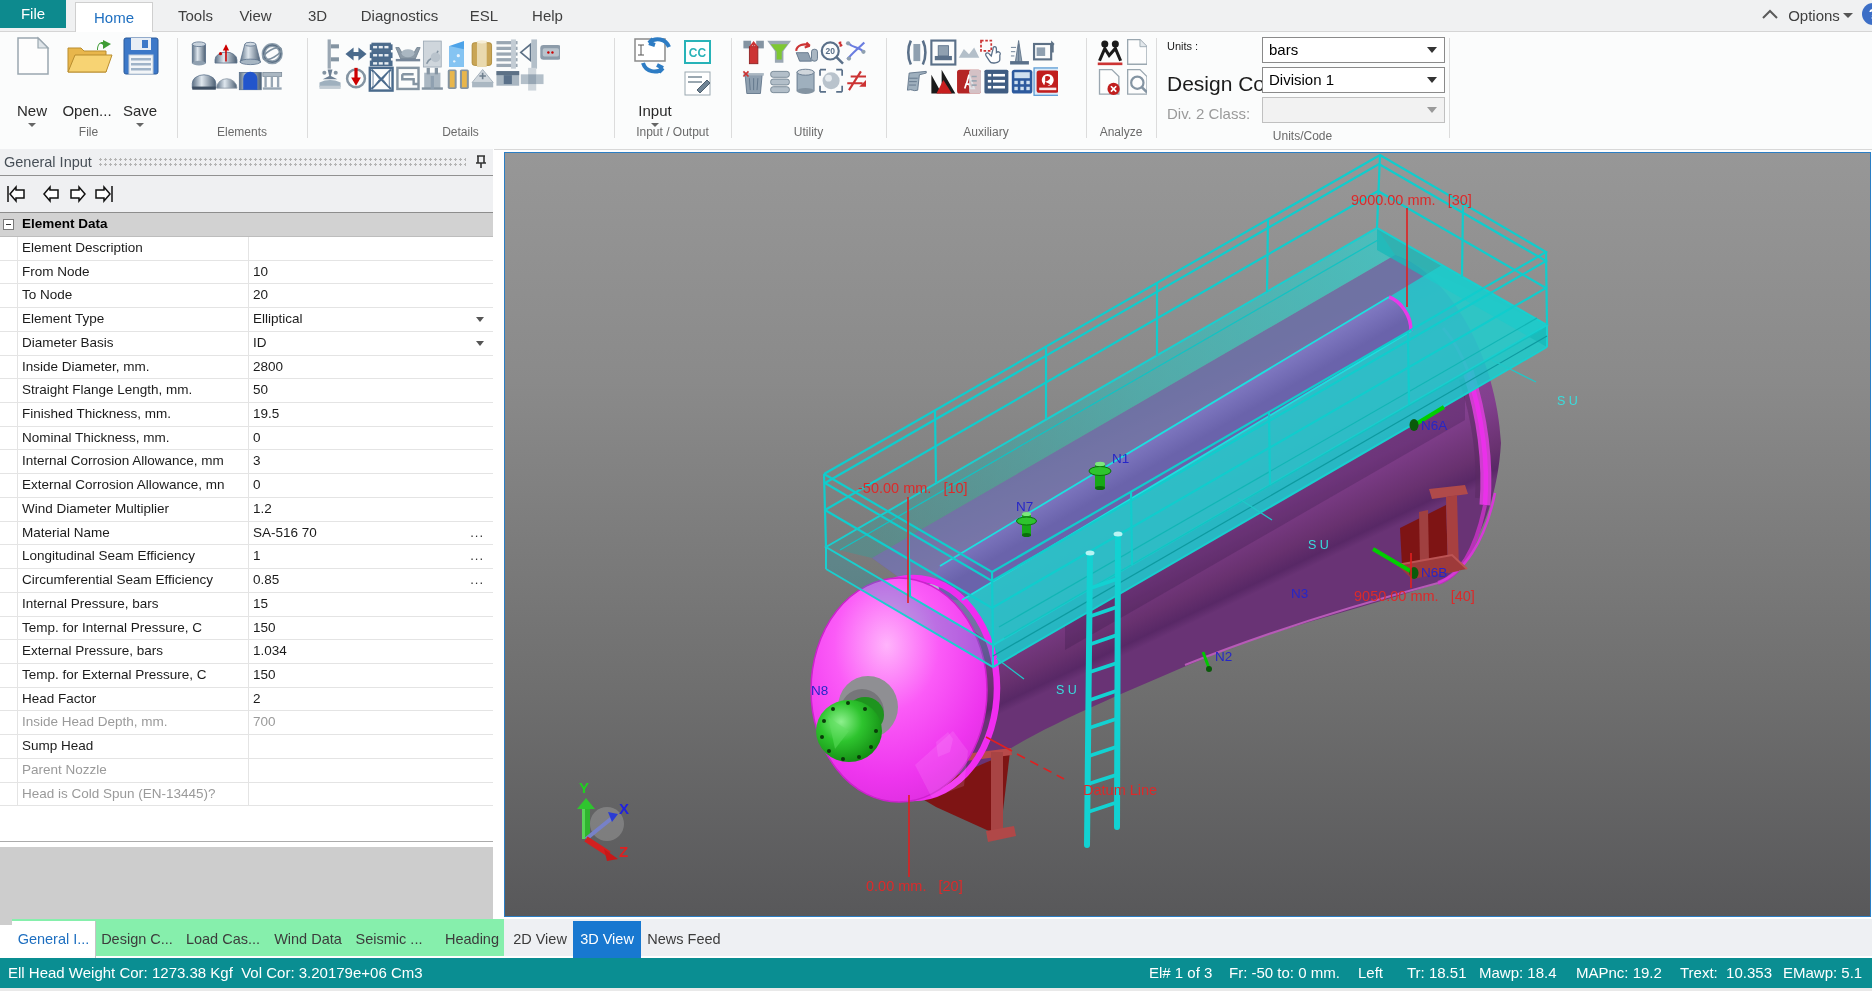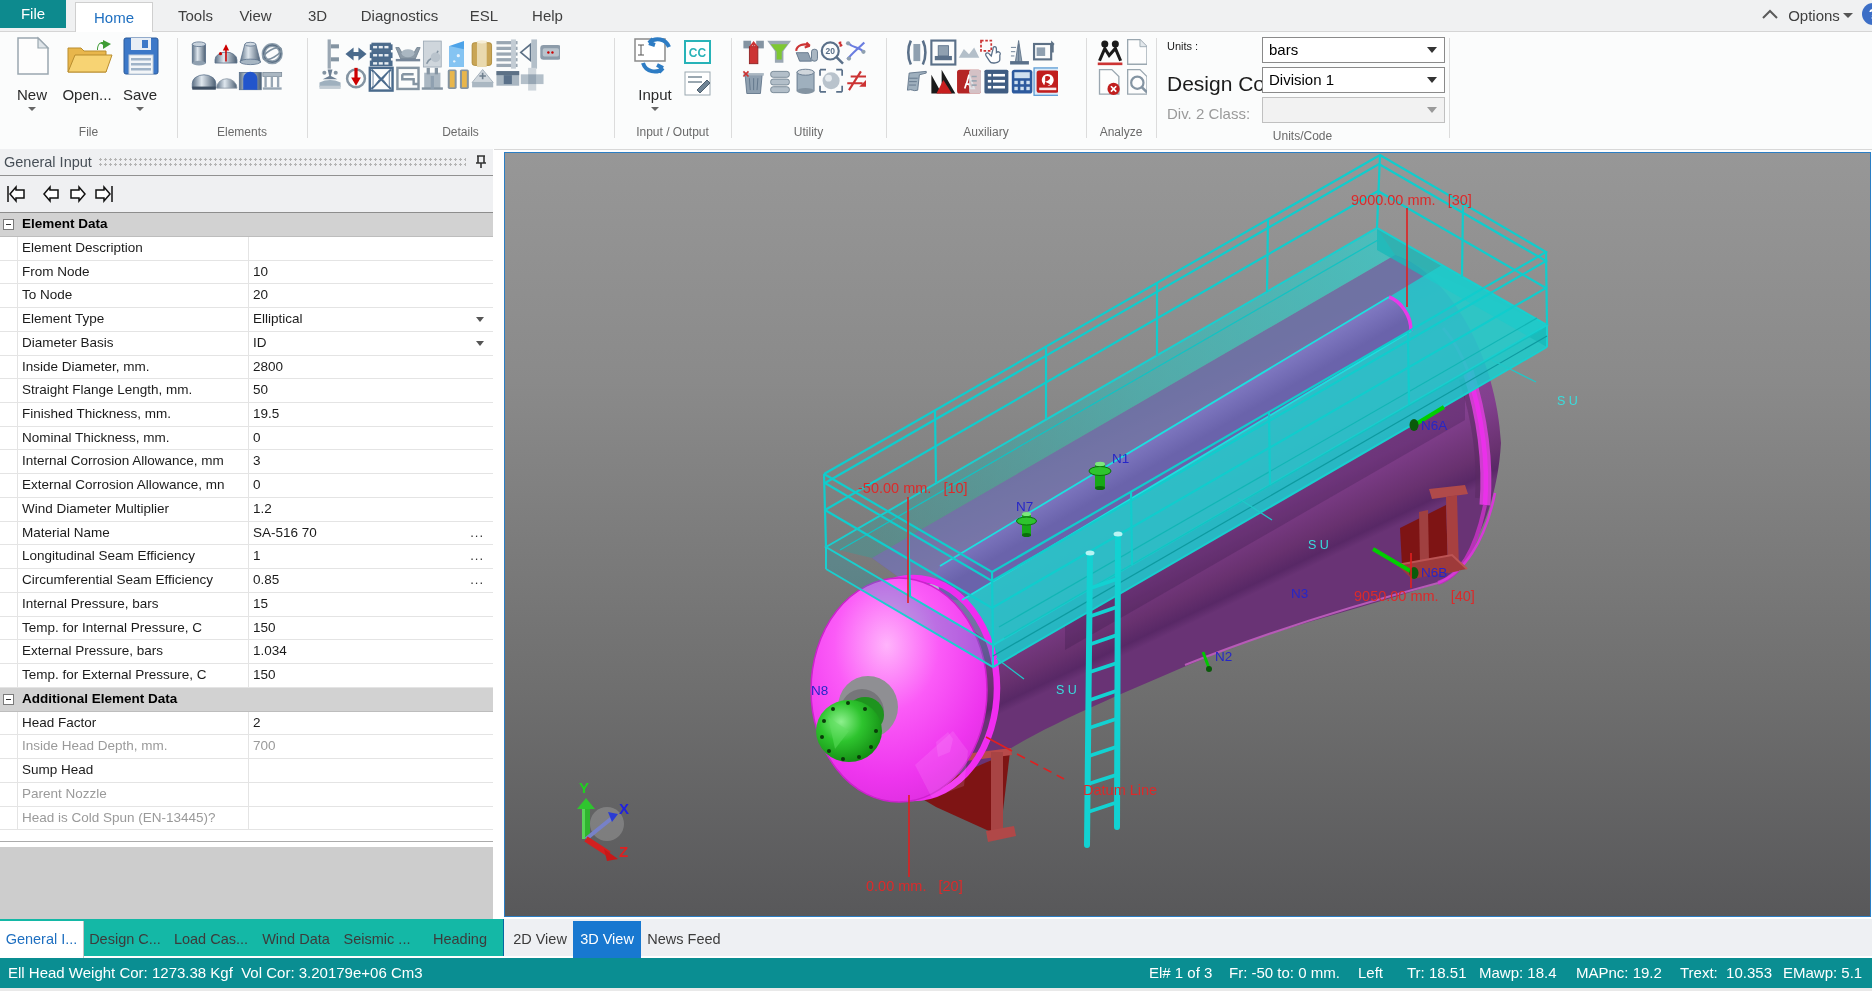--- a/index.html
+++ b/index.html
@@ -3,39 +3,39 @@
 html,body{margin:0;padding:0;width:1872px;height:991px;overflow:hidden;font-family:"Liberation Sans",sans-serif;background:#fff}
 .a{position:absolute}
 #tabrow{left:0;top:0;width:1872px;height:31px;background:#f0f1f2;border-bottom:1px solid #d5d5d5}
 .rtab{position:absolute;top:0;height:31px;line-height:31px;font-size:15px;color:#3f3f3f;text-align:center}
 #filetab{left:0;top:0;width:66px;height:28px;background:#0d8a8e;color:#fff;line-height:28px}
 #hometab{left:75px;top:2px;width:76px;height:30px;background:#fff;border:1px solid #cfcfcf;border-bottom:none;color:#1e6fc0;line-height:29px}
 #ribbon{left:0;top:32px;width:1872px;height:117px;background:#fbfcfc;border-bottom:1px solid #d8d8d8}
 .gsep{position:absolute;top:6px;width:1px;height:100px;background:#dcdcdc}
 .glab{position:absolute;top:93px;height:16px;font-size:12px;color:#6a6a6a;text-align:center;width:100%}
 .bigbtn{position:absolute;top:4px;width:54px;text-align:center;font-size:15px;color:#2a2a2a}
-.bigbtn .lb{margin-top:7px}
+.bigbtn .lb{margin-top:23px}
 .dd{width:0;height:0;border-left:4px solid transparent;border-right:4px solid transparent;border-top:4px solid #666;margin:4px auto 0}
 #panel{left:0;top:149px;width:494px;height:807px;background:#fff}
 #ptitle{left:0;top:0;width:493px;height:26px;background:#eff0f2;border-bottom:1px solid #919191}
 #pnav{left:0;top:27px;width:493px;height:36px;background:#eff0f2;border-bottom:1px solid #8d8d8d}
 #pgrid{left:0;top:64px;width:493px}
 .grow{position:relative;height:22.72px;border-bottom:1px solid #e4e4e4;font-size:13.5px;color:#1b1b1b}
 .grow .l{position:absolute;left:22px;top:3px;white-space:nowrap;overflow:hidden;max-width:224px}
 .grow .v{position:absolute;left:253px;top:3px;white-space:nowrap}
 .grow .gut{position:absolute;left:0;top:0;width:17px;height:100%;border-right:1px solid #e4e4e4}
 .grow .mid{position:absolute;left:248px;top:0;width:1px;height:100%;background:#e4e4e4}
 .ghdr{position:relative;height:23px;border-bottom:1px solid #bdbdbd;background:#d2d2d2;font-size:13.5px;font-weight:bold;color:#000}
 .ghdr .l{position:absolute;left:22px;top:3px}
 .gray .l,.gray .v{color:#9a9a9a}
 .dots{position:absolute;right:9px;top:3px;font-size:13px;color:#333;letter-spacing:1px}
 .cmb{position:absolute;right:9px;top:9px;width:0;height:0;border-left:4.5px solid transparent;border-right:4.5px solid transparent;border-top:5px solid #555}
 #vp{left:504px;top:152px;width:1365px;height:763px;border:1px solid #2b7ec4;background:linear-gradient(#979797,#8a8a8a 30%,#6f6f6f 70%,#58585a)}
 #btabs{left:504px;top:919px;width:1368px;height:37px;background:#eef0f3}
-#ltabs{left:0;top:919px;width:503px;height:37px;background:#14b8a6;border-right:7px solid #0369a1}
+#ltabs{left:12px;top:919px;width:503px;height:37px;background:#86efac;border-right:7px solid #0369a1}
 #status{left:0;top:958px;width:1872px;height:30px;background:#0a8e92;color:#fff;font-size:15px}
 #status span{position:absolute;top:6px;white-space:nowrap}
 #understrip{left:0;top:988px;width:1872px;height:3px;background:#e9e9e9}
 .ltab{position:absolute;top:2px;height:37px;line-height:37px;font-size:14.5px;color:#3c3c3c;text-align:center}
 </style></head>
 <body>
 <div class="a" id="tabrow">
  <div class="a rtab" id="filetab">File</div>
  <div class="a rtab" id="hometab">Home</div>
  <div class="a rtab" style="left:168px;width:55px">Tools</div>
@@ -604,27 +604,20 @@
         <div class="gut"></div>
         <div class="mid"></div>
         <div class="l">External Pressure, bars</div>
         <div class="v">1.034</div>
       </div>
   <div class="grow">
         <div class="gut"></div>
         <div class="mid"></div>
         <div class="l">Temp. for External Pressure, C</div>
         <div class="v">150</div>
-      </div>
-  <div class="ghdr">
-        <svg style="position:absolute;left:3px;top:6px" width="12" height="12">
-          <rect x="0.5" y="0.5" width="10" height="10" fill="#fff" stroke="#7a7a7a"></rect>
-          <path d="M3 5.5 H8" stroke="#333"></path>
-        </svg>
-        <div class="l">Additional Element Data</div>
       </div>
   <div class="grow">
         <div class="gut"></div>
         <div class="mid"></div>
         <div class="l">Head Factor</div>
         <div class="v">2</div>
       </div>
   <div class="grow gray">
         <div class="gut"></div>
         <div class="mid"></div>

